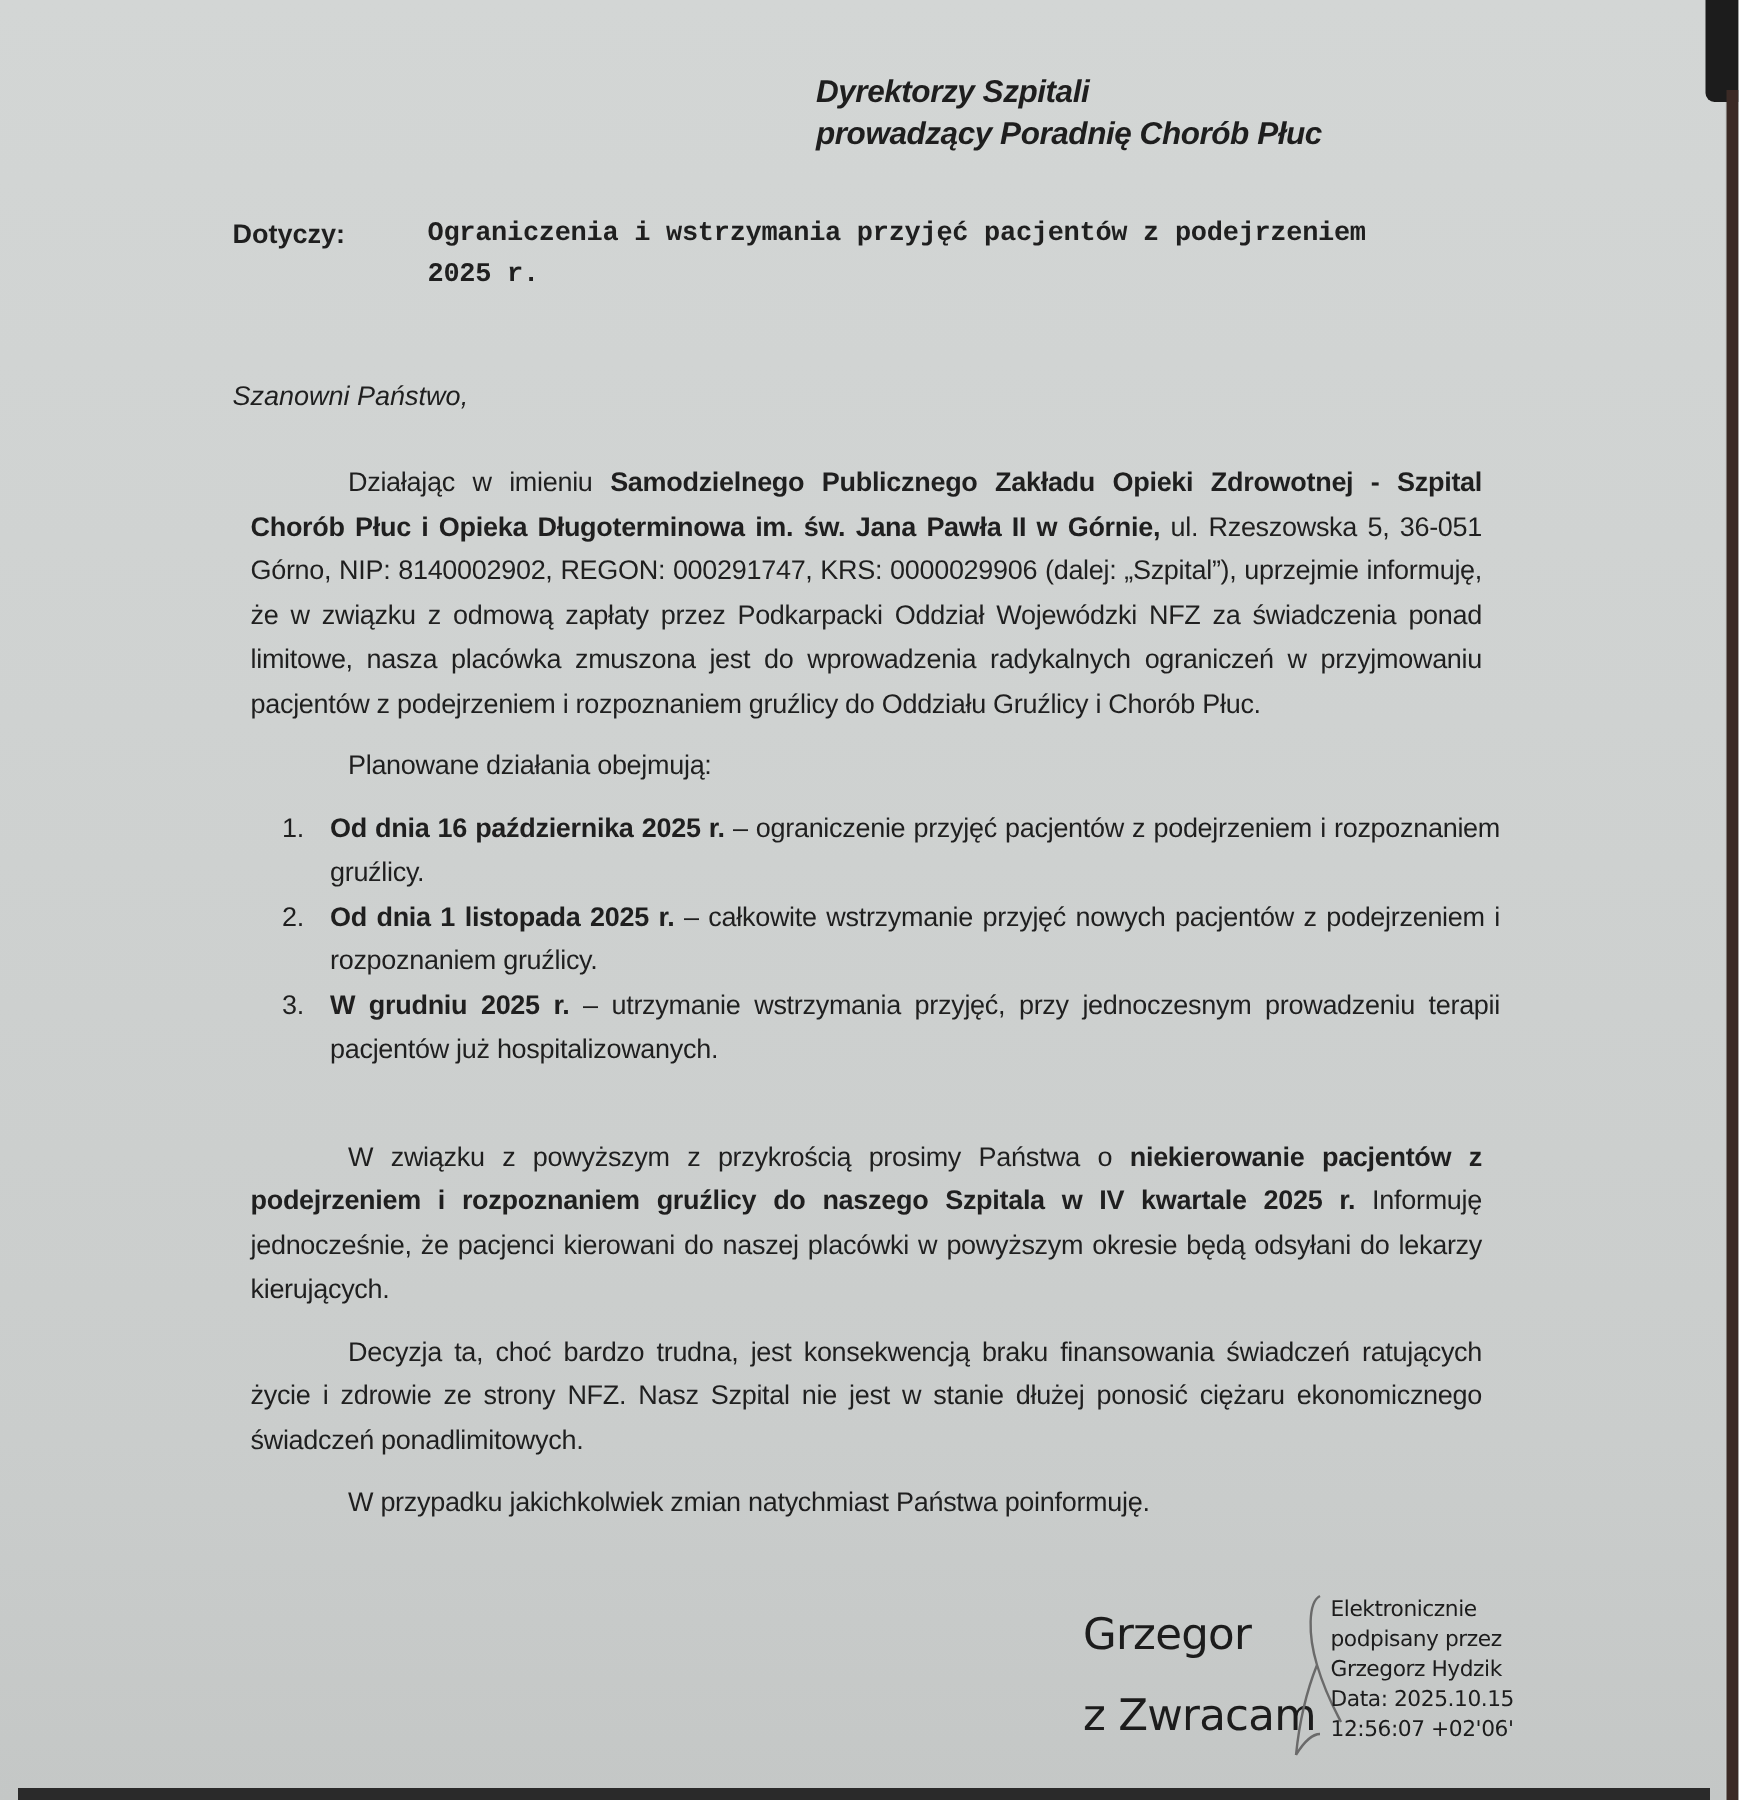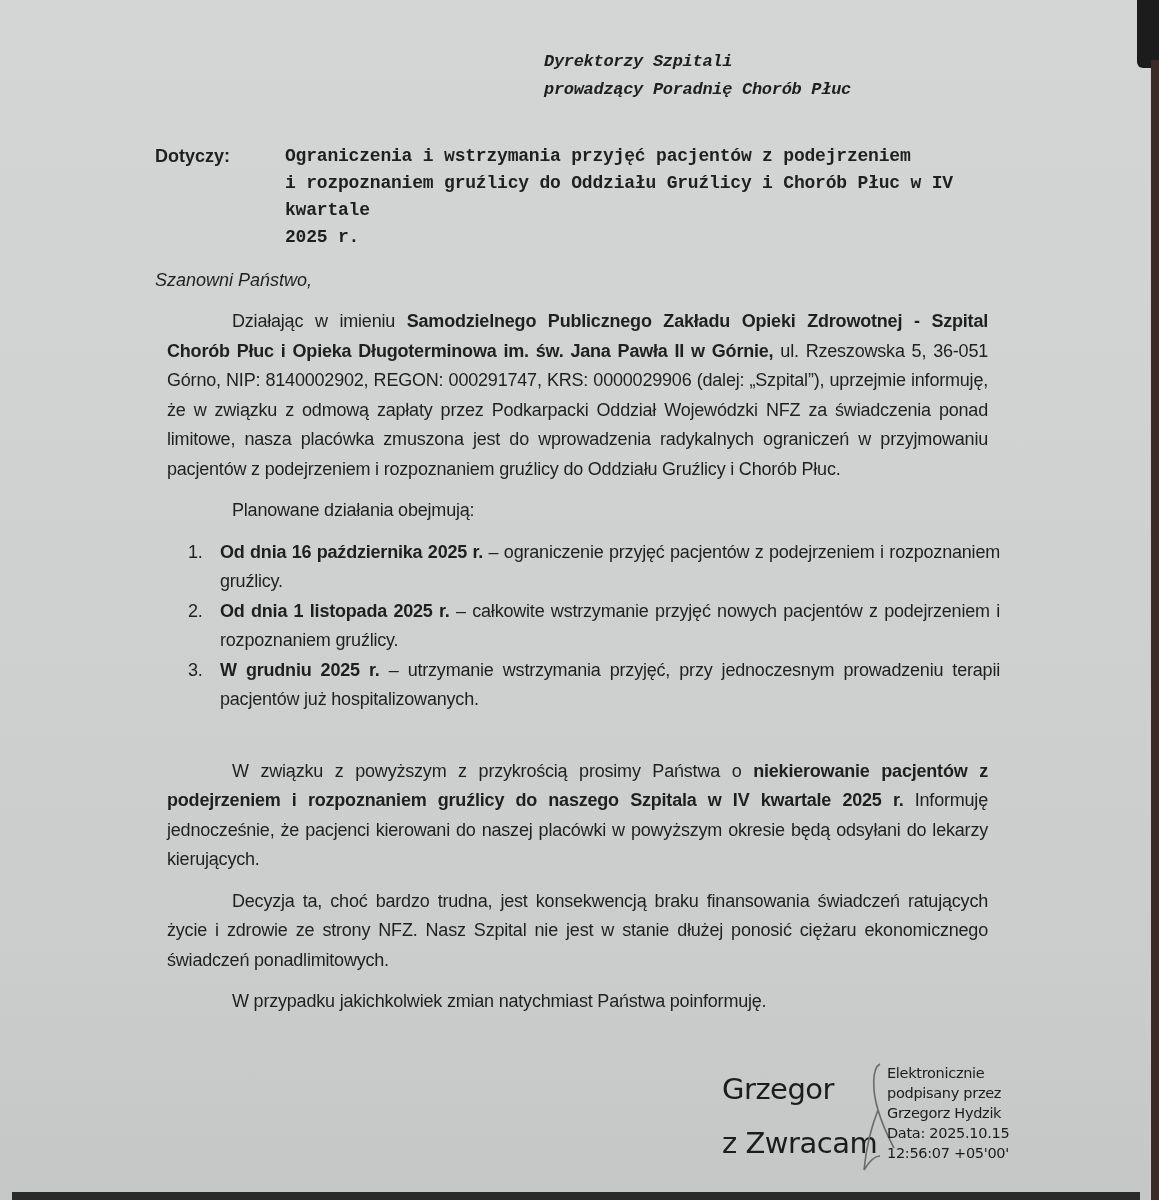--- a/index.html
+++ b/index.html
@@ -54,24 +54,24 @@
     font-size: 14px;
     font-family: "Liberation Sans", sans-serif;
   }
 
   .recipient {
     position: absolute;
     left: 544px;
     top: 48px;
     font-style: italic;
     font-weight: bold;
-    font-size: 17px;
+    font-size: 21px;
     line-height: 28px;
     color: #1e1e1e;
-    font-family: Liberation Mono, monospace;
+    font-family: Liberation Sans, sans-serif;
     letter-spacing: -0.3px;
   }
   .subject {
     position: absolute;
     left: 155px;
     top: 143px;
     width: 860px;
     font-size: 19px;
     line-height: 27px;
     font-weight: bold;
@@ -86,21 +86,21 @@
   }
   .subject .text {
     width: 715px;
     font-size: 18px;
     font-family: Liberation Mono, monospace;
     letter-spacing: -0.2px;
   }
   .greeting {
     position: absolute;
     left: 155px;
-    top: 270px;
+    top: 254px;
     font-style: italic;
     font-size: 18px;
     font-family: "Liberation Sans", sans-serif;
   }
 
   .body {
     position: absolute;
     left: 155px;
     top: 295px;
     width: 845px;
@@ -173,21 +173,20 @@
 
   <div class="recipient">
     <div>Dyrektorzy Szpitali</div>
     <div>prowadzący Poradnię Chorób Płuc</div>
   </div>
 
   <div class="subject">
     <div class="label">Dotyczy:</div>
     <div class="text">
       <div>Ograniczenia i wstrzymania przyjęć pacjentów z podejrzeniem</div>
-      <div>i rozpoznaniem gruźlicy do Oddziału Gruźlicy i Chorób Płuc w IV kwartale</div>
       <div>2025 r.</div>
     </div>
   </div>
 
   <div class="greeting">Szanowni Państwo,</div>
 
   <div class="body">
     <p class="indent"><span>Działając w imieniu </span><b>Samodzielnego Publicznego Zakładu Opieki Zdrowotnej - Szpital Chorób Płuc i Opieka Długoterminowa im. św. Jana Pawła II w Górnie,</b><span> ul. Rzeszowska 5, 36-051 Górno, NIP: 8140002902, REGON: 000291747, KRS: 0000029906 (dalej: „Szpital”), uprzejmie informuję, że w związku z odmową zapłaty przez Podkarpacki Oddział Wojewódzki NFZ za świadczenia ponad limitowe, nasza placówka zmuszona jest do wprowadzenia radykalnych ograniczeń w przyjmowaniu pacjentów z podejrzeniem i rozpoznaniem gruźlicy do Oddziału Gruźlicy i Chorób Płuc.</span></p>
 
     <p class="indent">Planowane działania obejmują:</p>
@@ -215,20 +214,20 @@
 
   <svg class="sig-flourish" viewBox="0 0 50 120">
     <path d="M30 4 C22 8, 22 30, 28 50 C34 70, 40 80, 44 88 M28 50 C20 70, 16 90, 14 110 M14 110 C20 100, 26 96, 30 96" fill="none" stroke="#6a6a6a" stroke-width="1.6"></path>
   </svg>
 
   <div class="sig-details">
     <div>Elektronicznie</div>
     <div>podpisany przez</div>
     <div>Grzegorz Hydzik</div>
     <div>Data: 2025.10.15</div>
-    <div>12:56:07 +05'00'</div>
+    <div>12:56:07 +02'06'</div>
   </div>
 
   <div class="footer-bar"></div>
 </div>
 
 <div class="corner-shadow"></div>
 <div class="edge-right"></div>
 
 </body></html>

